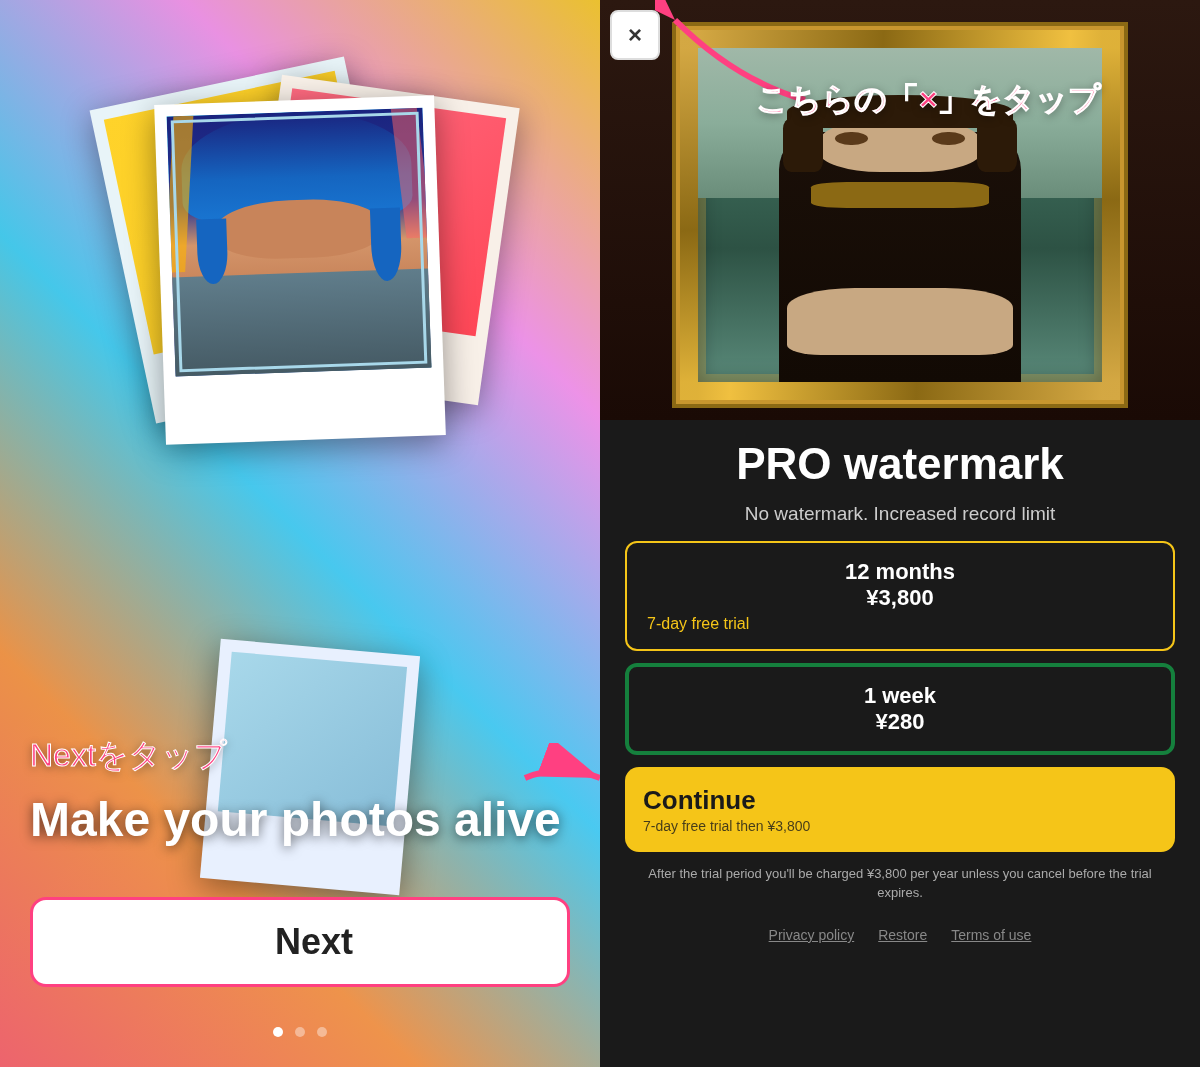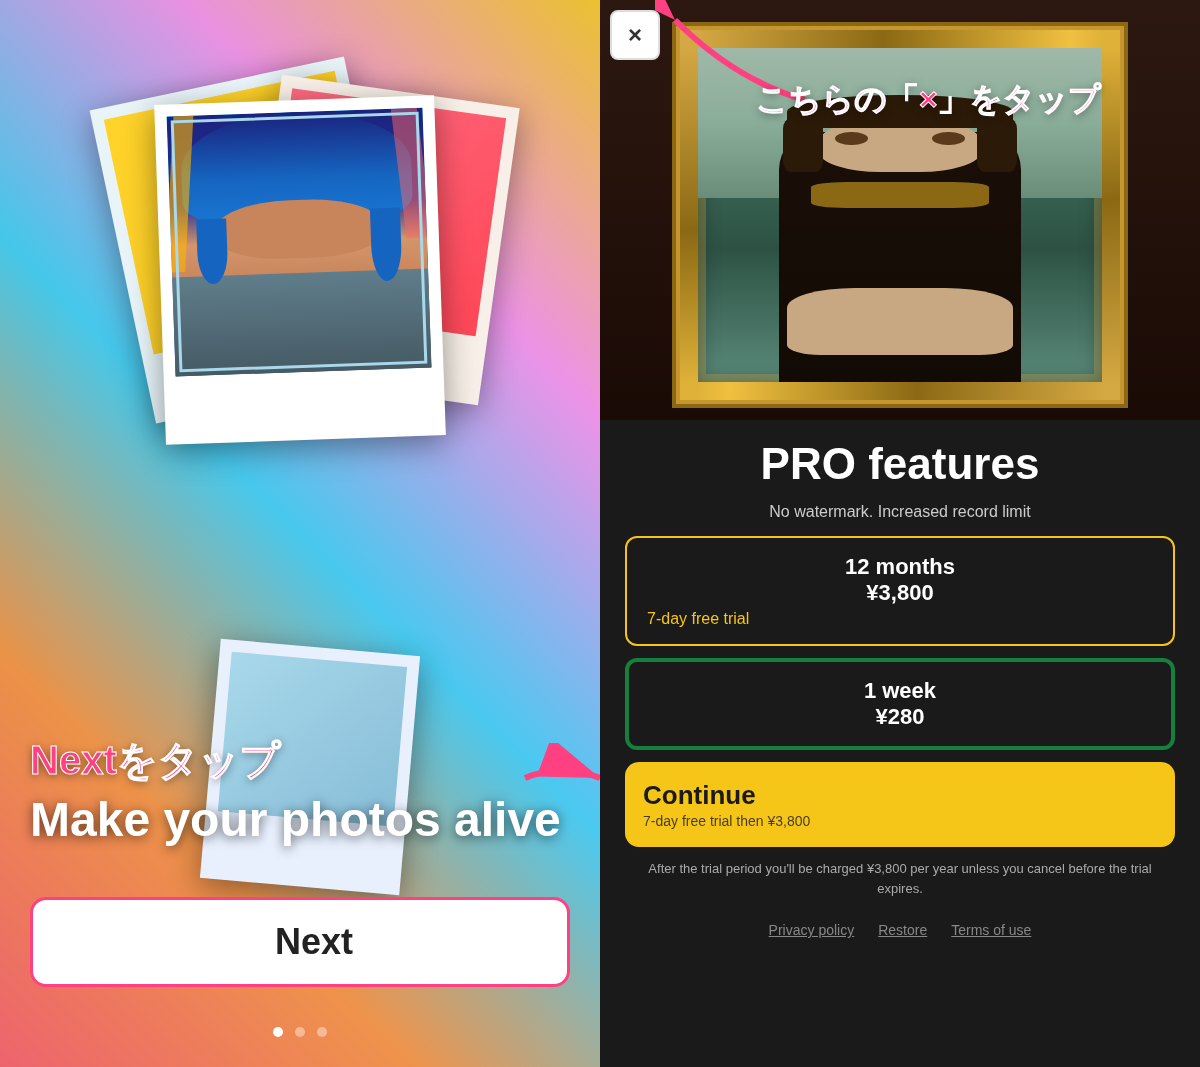--- a/index.html
+++ b/index.html
@@ -104,25 +104,25 @@
     
     .left-text-overlay {
       position: absolute;
       bottom: 220px;
       left: 30px;
       color: white;
       z-index: 10;
     }
 
     .japanese-instruction-left {
-      font-size: 40px;
-      font-weight: 700;
+      font-size: 32px;
+      font-weight: 400;
       color: #ff4081;
       text-shadow: 0 2px 8px rgba(0,0,0,0.5);
-      margin-bottom: 6px;
+      margin-bottom: 16px;
       -webkit-text-stroke: 1px #fff;
     }
 
     .main-title-left {
       font-size: 48px;
       font-weight: 900;
       color: white;
       text-shadow: 0 2px 12px rgba(0,0,0,0.6);
       line-height: 1.1;
     }
@@ -283,21 +283,21 @@
 
     .pro-title {
       font-size: 44px;
       font-weight: 900;
       color: white;
       text-align: center;
       line-height: 1.1;
     }
 
     .pro-subtitle {
-      font-size: 16px;
+      font-size: 19px;
       color: #ccc;
       text-align: center;
       line-height: 1.5;
     }
 
     
     .pricing-option {
       border-radius: 12px;
       padding: 16px 20px;
       cursor: pointer;
@@ -513,21 +513,21 @@
           <polygon points="10 0, 0 3.5, 10 7" fill="#ff4081"></polygon>
         </marker>
       </defs>
       <path d="M 150 100 Q 80 80 20 20" stroke="#ff4081" stroke-width="6" fill="none" marker-end="url(#arrowhead-up)"></path>
     </svg>
 
     <div class="japanese-instruction-right">こちらの「×」をタップ</div>
   </div>
 
   <div class="pro-content">
-    <div class="pro-title">PRO features</div>
+    <div class="pro-title">PRO watermark</div>
     <div class="pro-subtitle">
       <span>No watermark.
 Increased record limit</span>
     </div>
 
     <div class="pricing-option pricing-option-selected">
       <div class="pricing-row">
         <span class="pricing-duration">12 months</span>
         <span class="pricing-price">¥3,800</span>
       </div>

